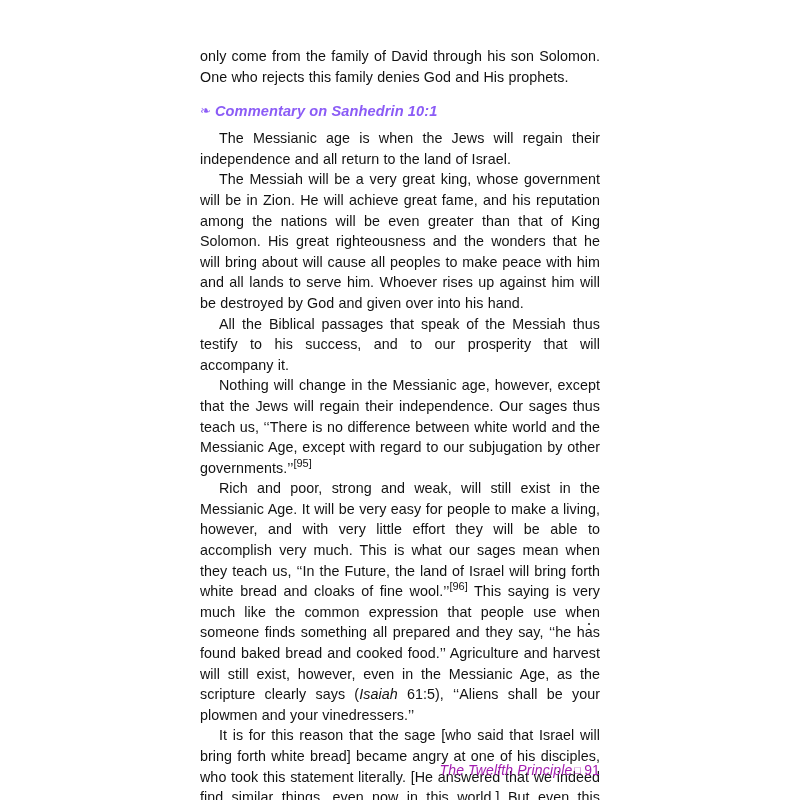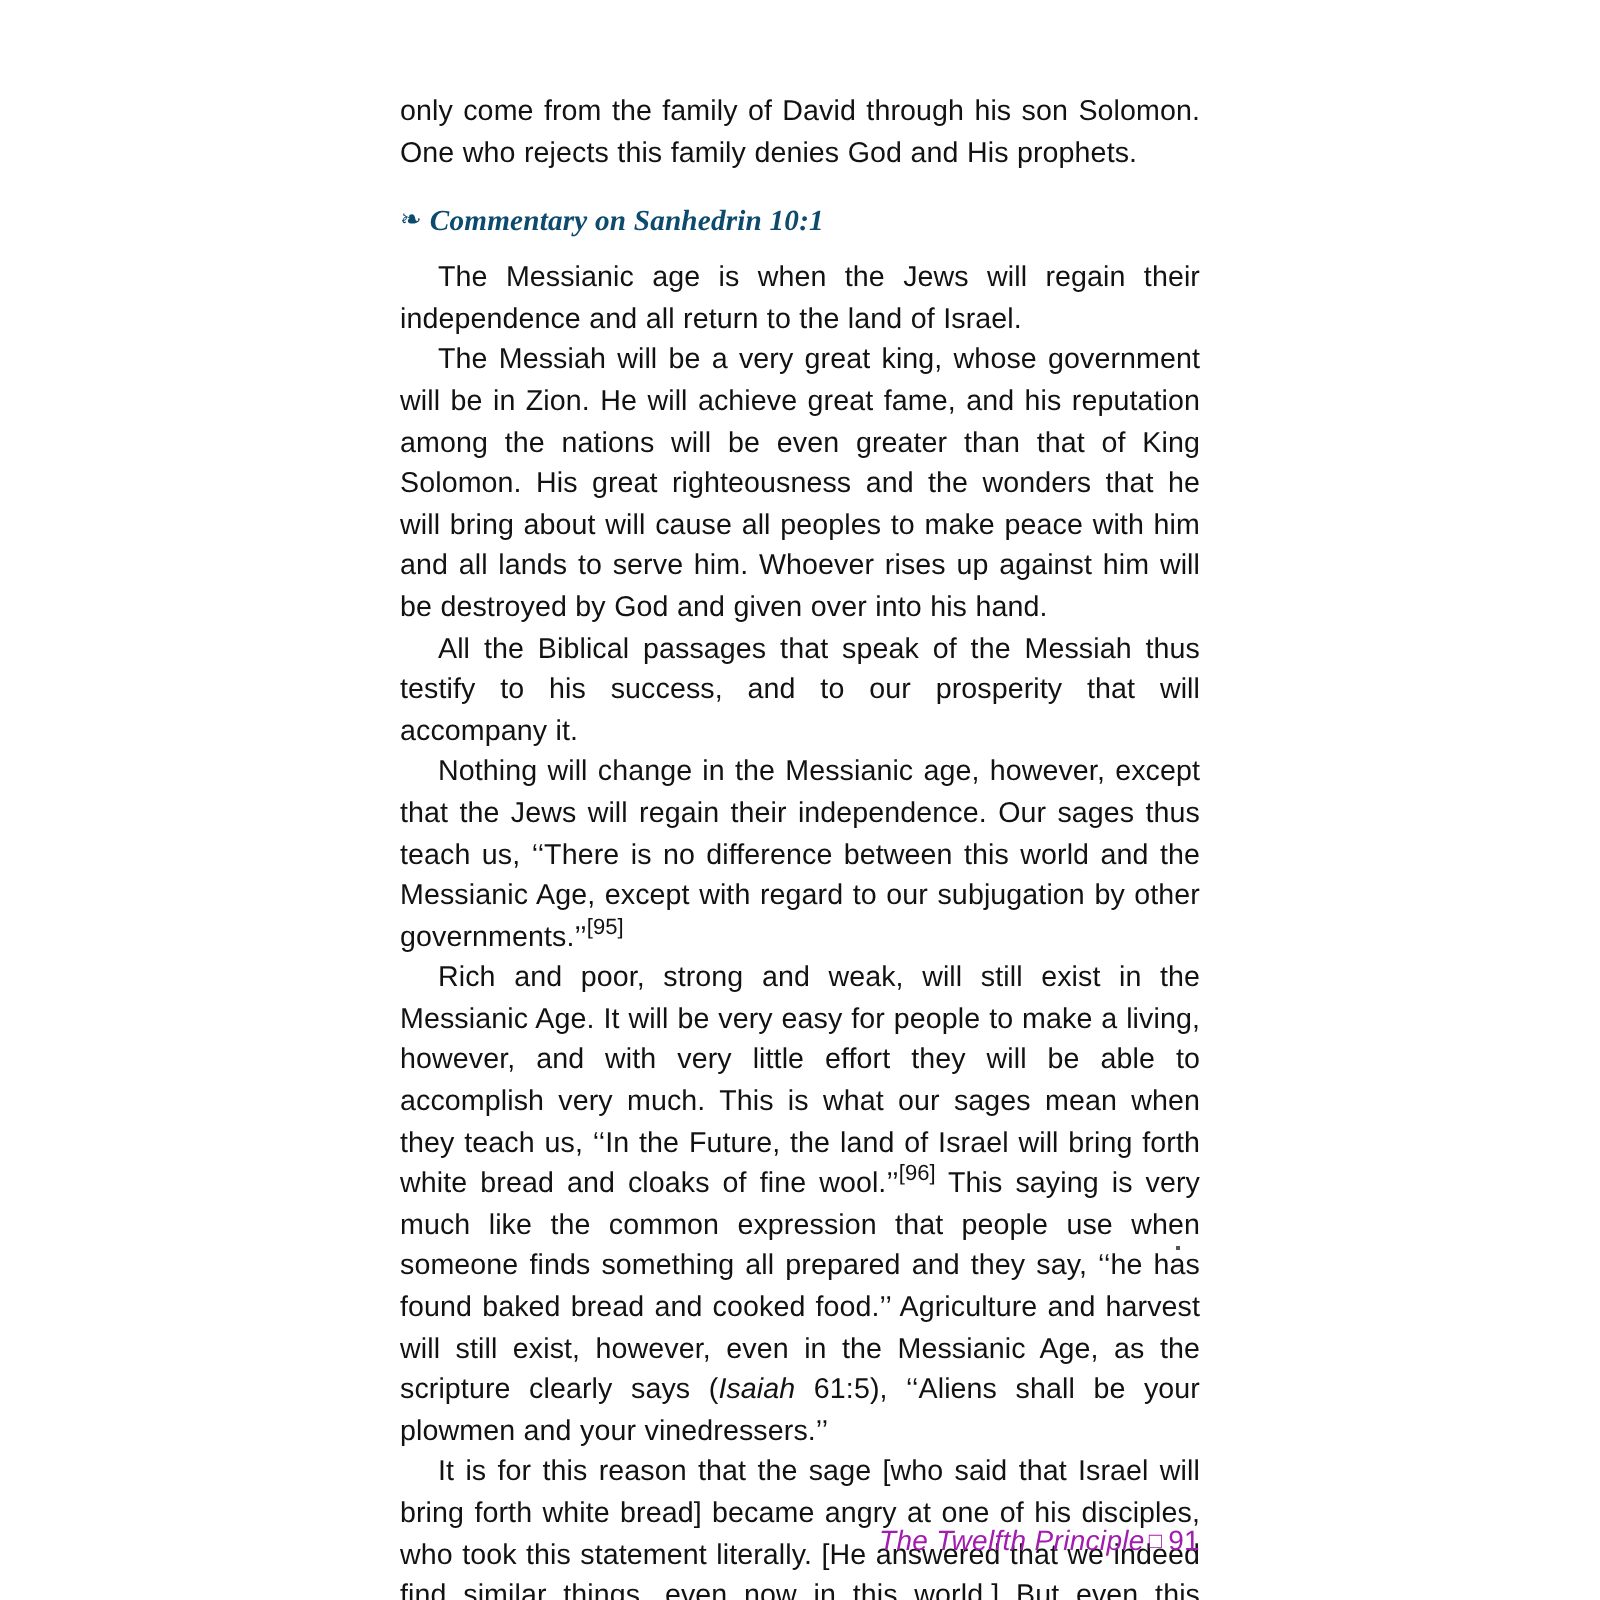--- a/index.html
+++ b/index.html
@@ -35,23 +35,22 @@
     color: #121212;
   }
   p.indent {
     text-indent: 19px;
   }
   .section-head {
     margin: 16px 0 9px 0;
     font-size: 14.6px;
     font-weight: bold;
     font-style: italic;
-    color: #0c4a6e;
+    color: #8b5cf6;
     letter-spacing: 0.1px;
-    font-family: Liberation Serif, serif;
   }
   .fleuron {
     font-style: normal;
     font-weight: normal;
     font-size: 13px;
     margin-right: 4px;
     letter-spacing: 0;
     position: relative;
     top: -1px;
   }
@@ -105,21 +104,21 @@
     <div class="section-head">
       <span class="fleuron">❧</span><span>Commentary on Sanhedrin 10:1</span>
     </div>
 
     <p class="para indent">The Messianic age is when the Jews will regain their independence and all return to the land of Israel.</p>
 
     <p class="para indent">The Messiah will be a very great king, whose government will be in Zion. He will achieve great fame, and his reputation among the nations will be even greater than that of King Solomon. His great righteousness and the wonders that he will bring about will cause all peoples to make peace with him and all lands to serve him. Whoever rises up against him will be destroyed by God and given over into his hand.</p>
 
     <p class="para indent">All the Biblical passages that speak of the Messiah thus testify to his success, and to our prosperity that will accompany it.</p>
 
-    <p class="para indent"><span>Nothing will change in the Messianic age, however, except that the Jews will regain their independence. Our sages thus teach us, ‘‘There is no difference between this world and the Messianic Age, except with regard to our subjugation by other governments.’’</span><span class="sup">[95]</span></p>
+    <p class="para indent"><span>Nothing will change in the Messianic age, however, except that the Jews will regain their independence. Our sages thus teach us, ‘‘There is no difference between white world and the Messianic Age, except with regard to our subjugation by other governments.’’</span><span class="sup">[95]</span></p>
 
     <p class="para indent"><span>Rich and poor, strong and weak, will still exist in the Messianic Age. It will be very easy for people to make a living, however, and with very little effort they will be able to accomplish very much. This is what our sages mean when they teach us, ‘‘In the Future, the land of Israel will bring forth white bread and cloaks of fine wool.’’</span><span class="sup">[96]</span><span> This saying is very much like the common expression that people use when someone finds something all prepared and they say, ‘‘he has found baked bread and cooked food.’’ Agriculture and harvest will still exist, however, even in the Messianic Age, as the scripture clearly says (</span><span class="ital">Isaiah</span><span> 61:5), ‘‘Aliens shall be your plowmen and your vinedressers.’’</span></p>
 
     <p class="para indent">It is for this reason that the sage [who said that Israel will bring forth white bread] became angry at one of his disciples, who took this statement literally. [He answered that we indeed find similar things, even now in this world.] But even this answer, however, was given in the context of the disciple’s misunderstanding, and was not the actual truth. We see that</p>
 
   </div>
 
   <div class="stray-dot"></div>
 
   <div class="footer">

